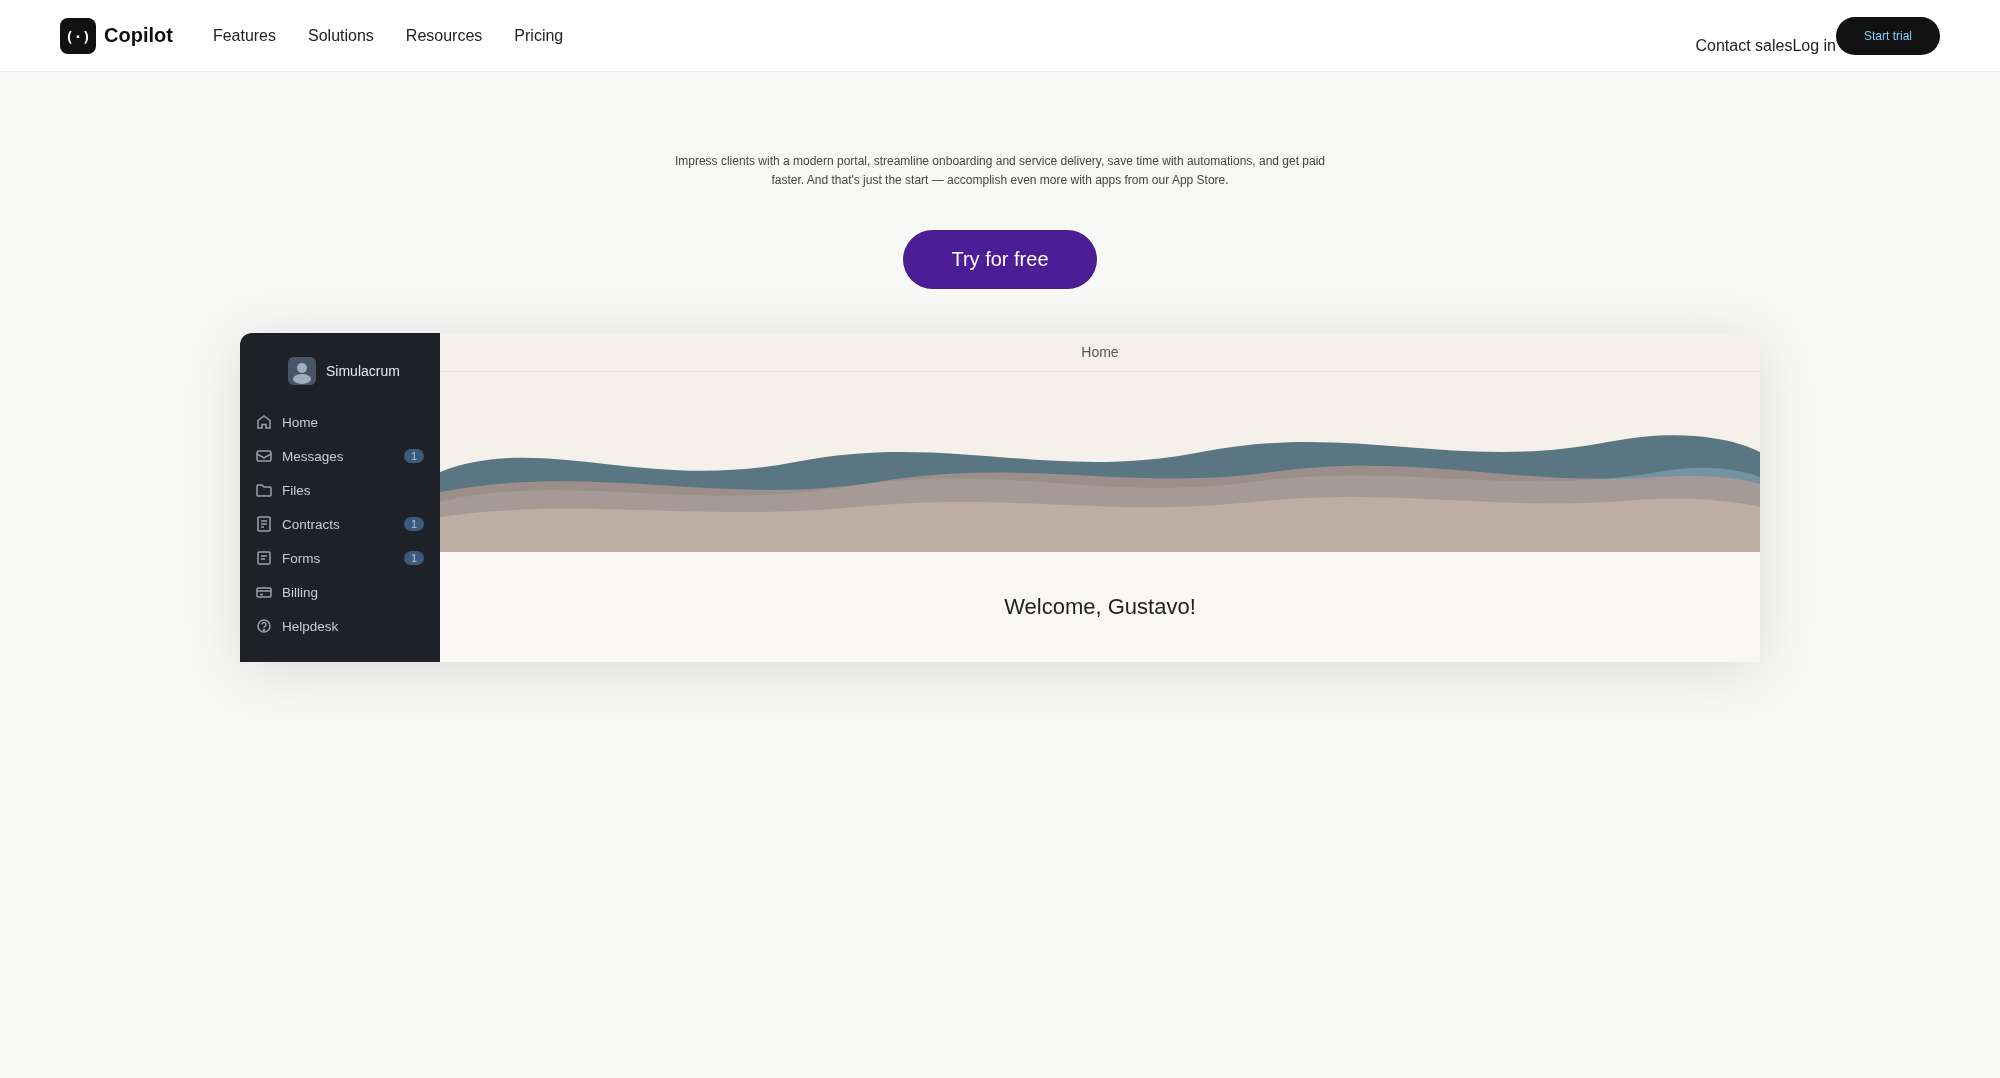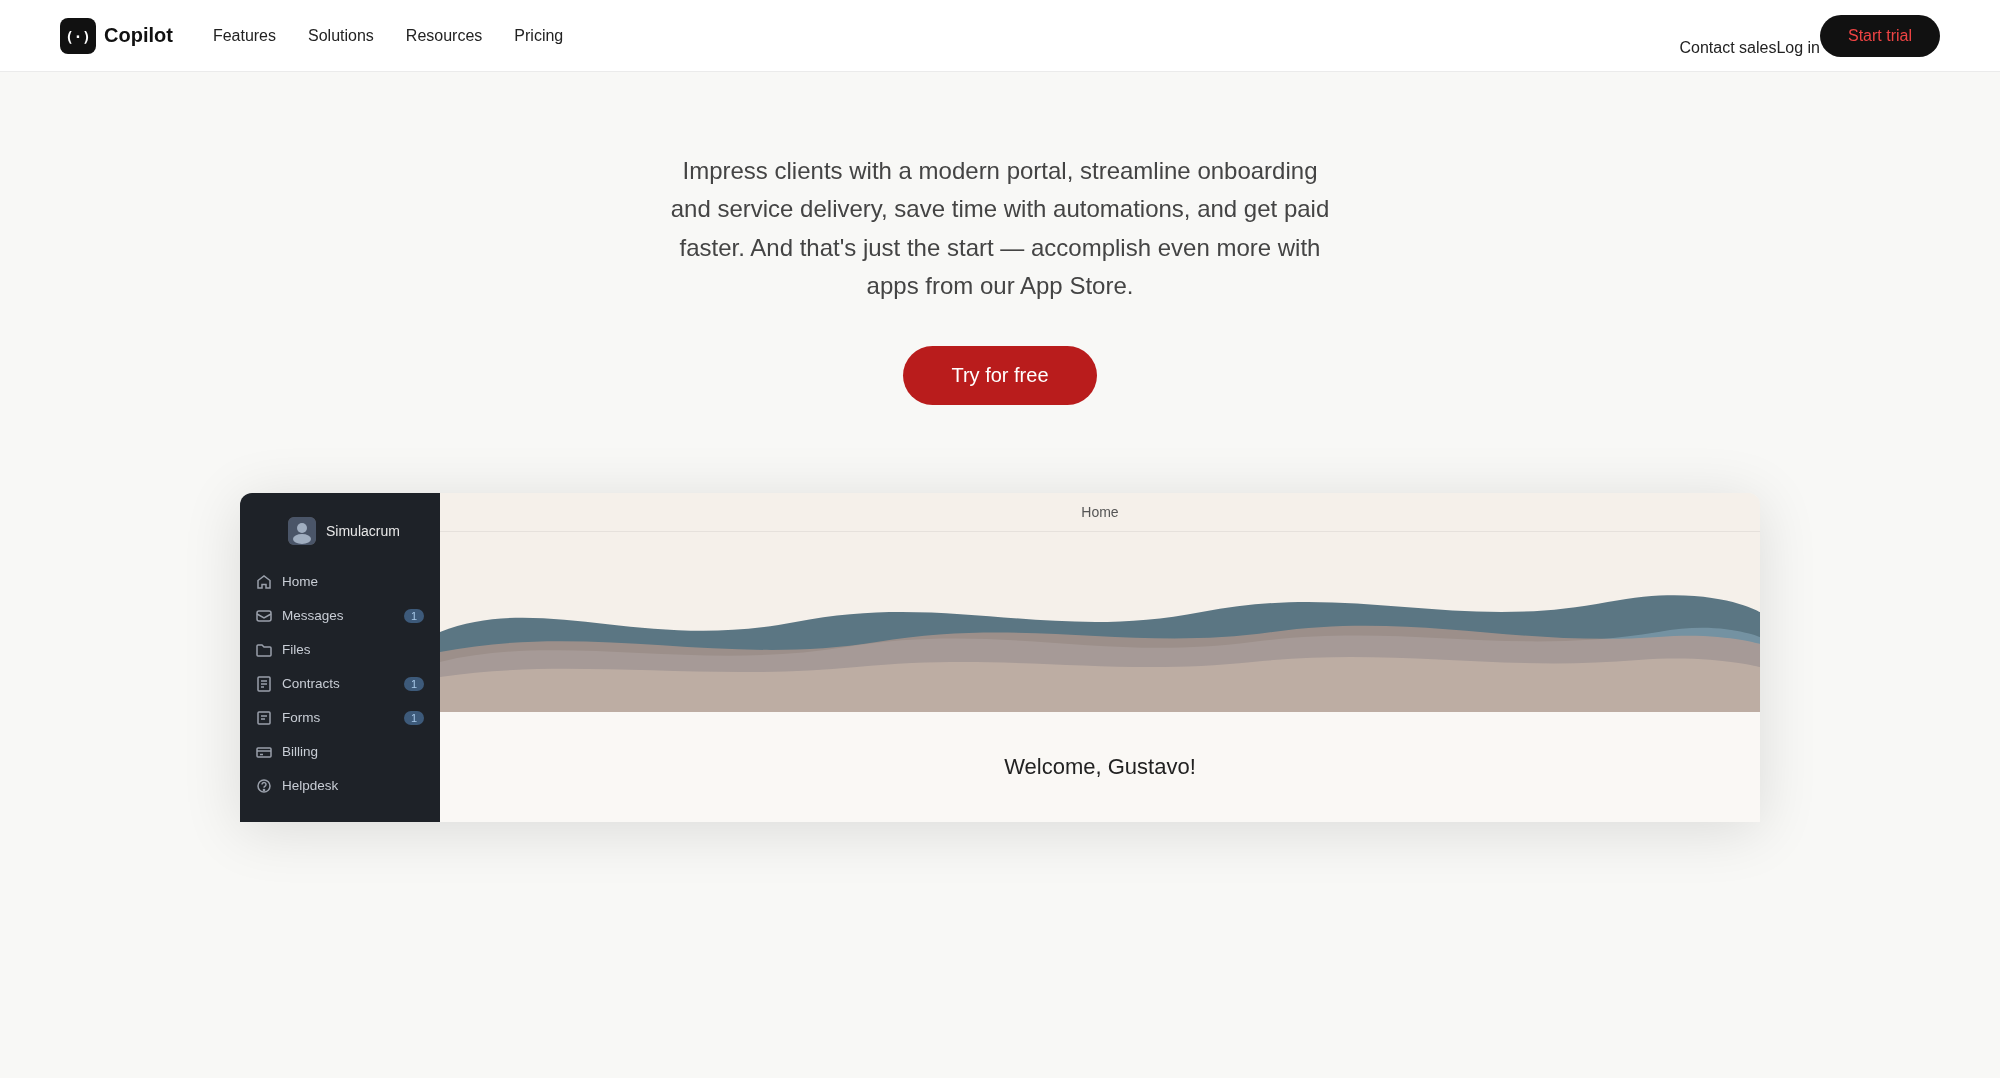--- a/index.html
+++ b/index.html
@@ -76,25 +76,25 @@
     }
 
     .nav-login {
       font-size: 16px;
       color: #222;
       text-decoration: none;
     }
 
     .nav-start-trial {
       background: #111;
-      color: #ef4444;
+      color: #7dd3fc;
       border: none;
       border-radius: 50px;
       padding: 12px 28px;
-      font-size: 16px;
+      font-size: 12px;
       font-weight: 500;
       cursor: pointer;
       white-space: nowrap;
     }
 
     
     .hero {
       display: flex;
       flex-direction: column;
       align-items: center;
@@ -107,37 +107,37 @@
       font-size: 82px;
       font-weight: 400;
       color: #111;
       line-height: 1.1;
       max-width: 1100px;
       margin-bottom: 28px;
       letter-spacing: -1px;
     }
 
     .hero-subtitle {
-      font-size: 24px;
+      font-size: 12px;
       color: #444;
       max-width: 680px;
       line-height: 1.6;
       margin-bottom: 40px;
     }
 
     .hero-cta {
-      background: #b91c1c;
+      background: #4c1d95;
       color: #fff;
       border: none;
       border-radius: 50px;
       padding: 18px 48px;
       font-size: 20px;
       font-weight: 500;
       cursor: pointer;
-      margin-bottom: 88px;
+      margin-bottom: 44px;
     }
 
     
     .dashboard-preview {
       width: 1520px;
       max-width: 95vw;
       margin: 0 auto;
       border-radius: 12px 12px 0 0;
       overflow: hidden;
       box-shadow: 0 8px 60px rgba(0,0,0,0.12);

